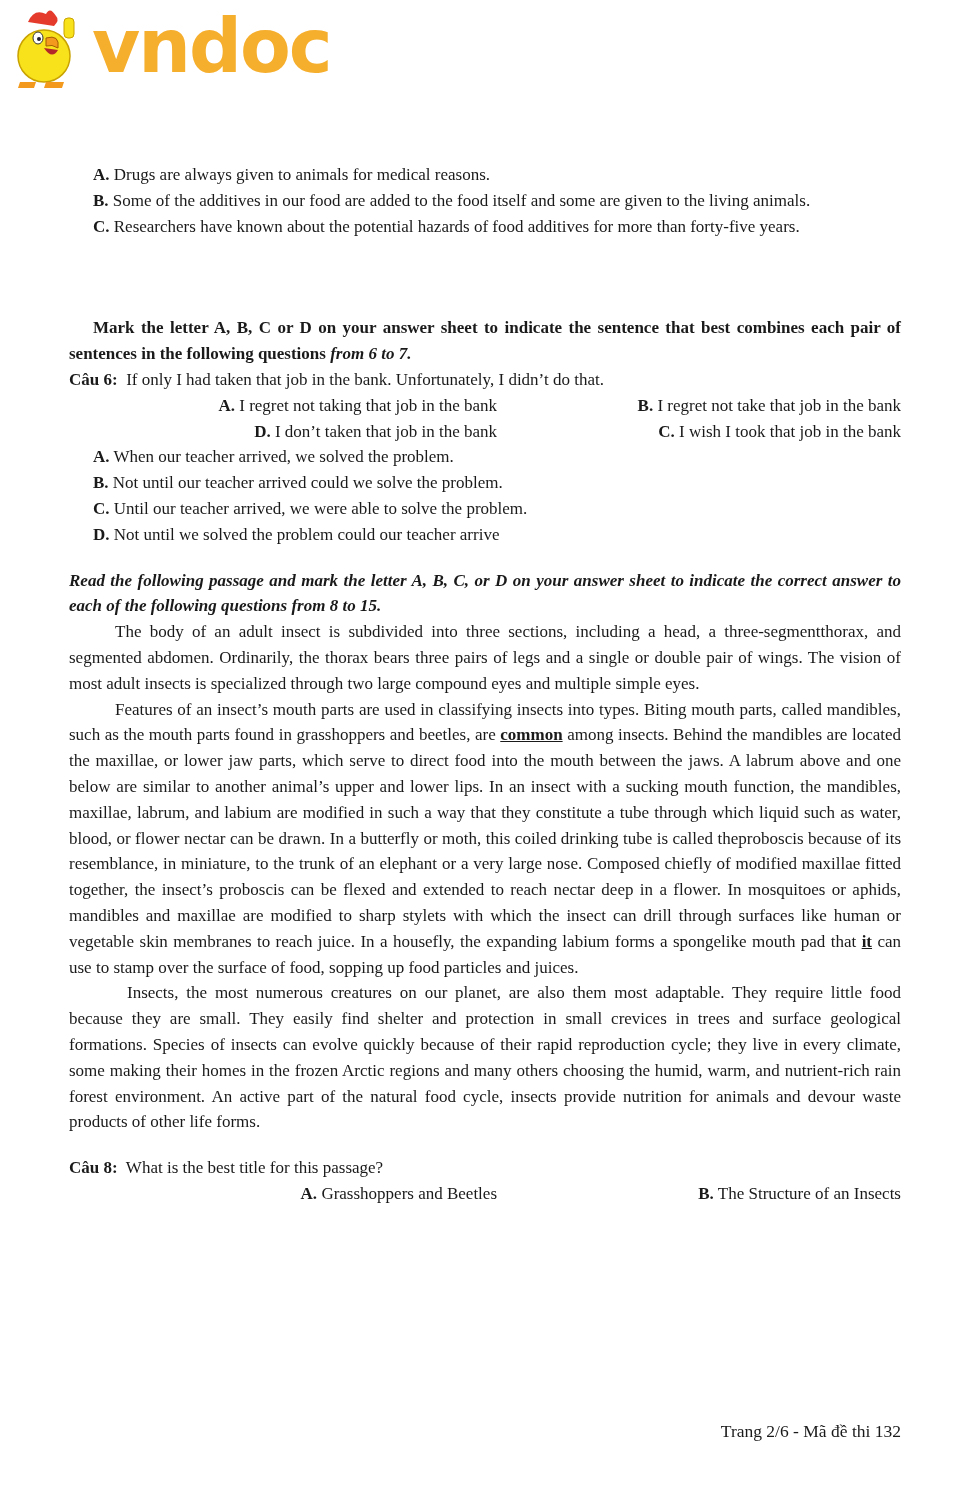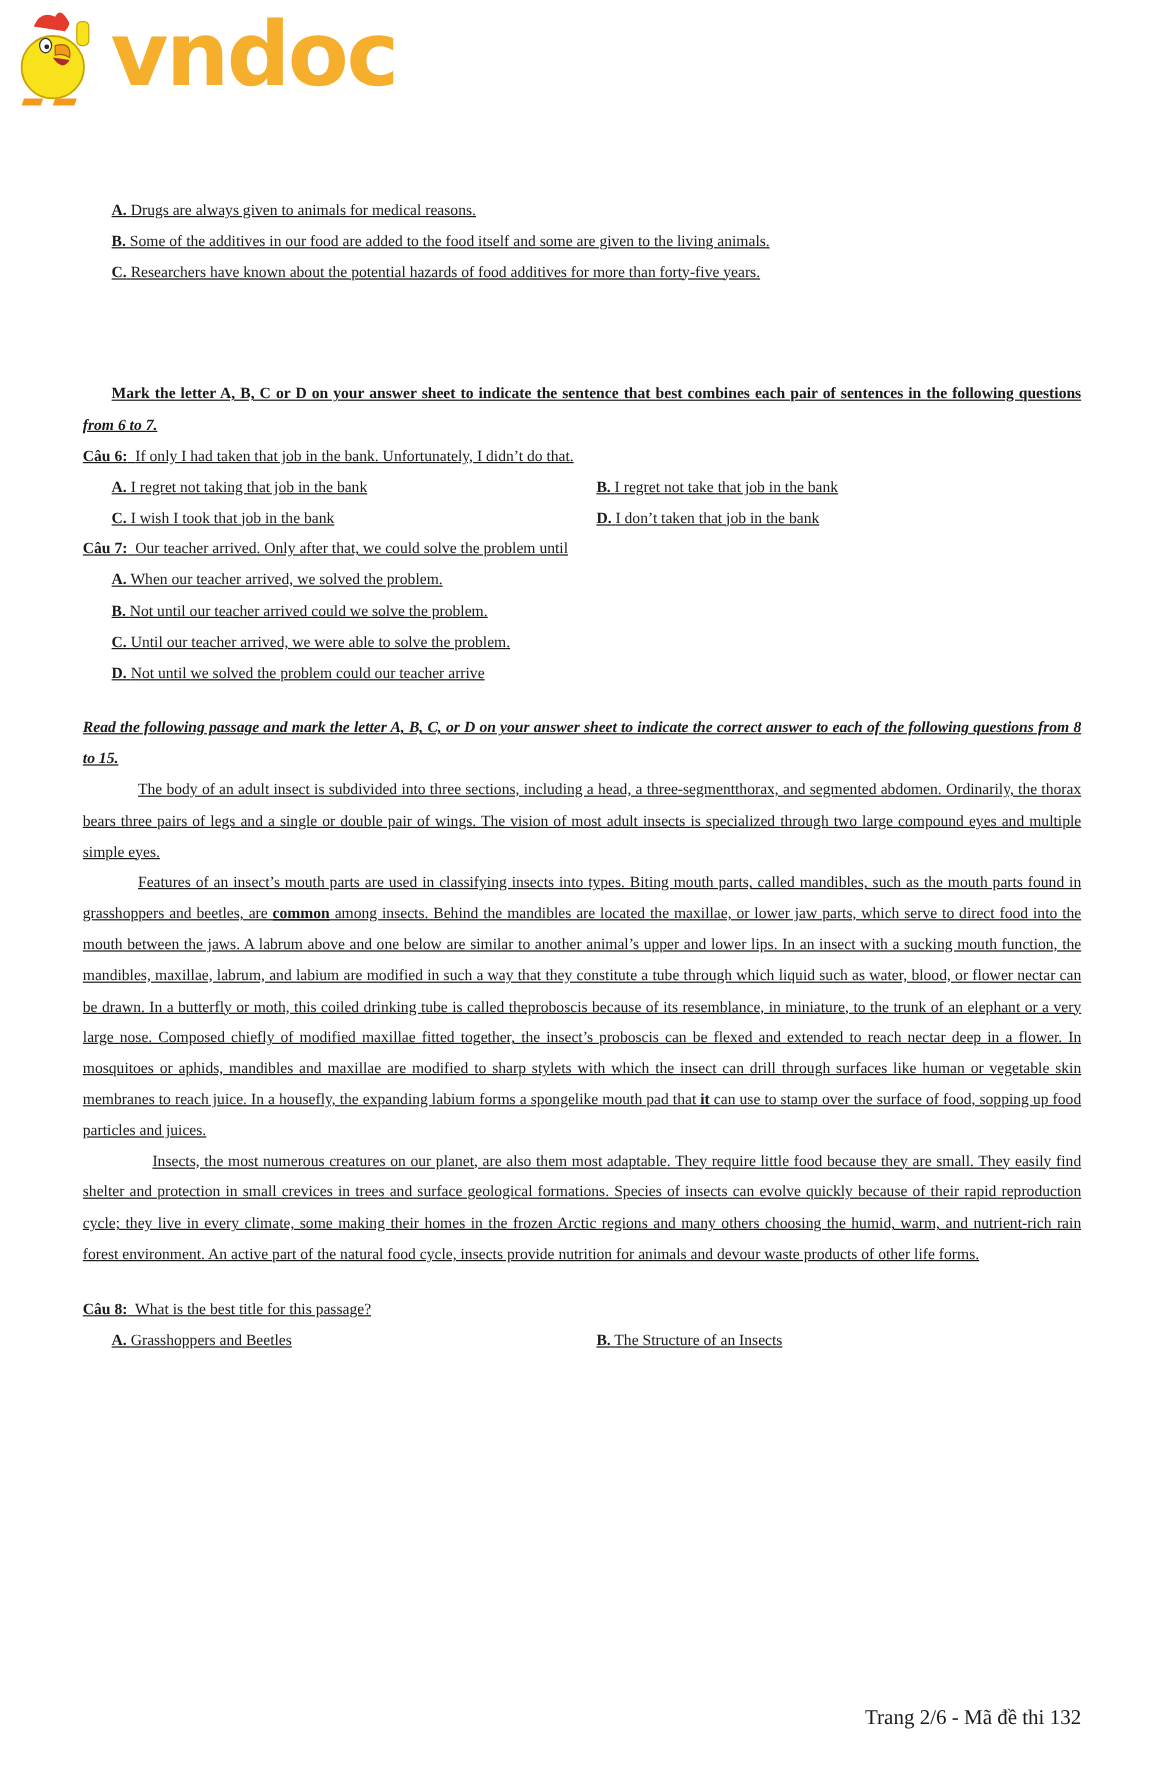--- a/index.html
+++ b/index.html
@@ -2,28 +2,28 @@
 <html><head>
 <meta charset="utf-8">
 <style>
   html, body { margin:0; padding:0; background:#ffffff; }
   body { width:970px; height:1490px; position:relative; overflow:hidden;
          font-family:"Liberation Serif","DejaVu Serif",serif; color:#1a1a1a; }
   .logo { position:absolute; left:6px; top:4px; height:86px; width:330px; }
   .logo-mascot { position:absolute; left:0; top:0; width:82px; height:86px; }
   .logo-text { position:absolute; left:86px; top:-6px; font-family:"DejaVu Sans",sans-serif;
                font-weight:bold; font-size:74px; letter-spacing:-2px; color:#f6ae2d; line-height:96px; }
-  .page { position:absolute; left:69px; top:162px; width:832px; font-size:13px; line-height:25.8px;text-decoration:underline; }
+  .page { position:absolute; left:69px; top:162px; width:832px; font-size:17px; line-height:25.8px; }
   .ind { padding-left:24px; }
   .line { white-space:nowrap; }
   .b { font-weight:bold; }
   .i { font-style:italic; }
   .just { text-align:justify; }
   .para { text-align:justify; text-indent:46px; }
-  .two { display:flex; }
+  .two { display:flex;text-align:right; }
   .two > div { width:419px; }
   .u { font-weight:bold; text-decoration:underline; }
   .gap1 { height:76px; }
   .gap3 { height:20px; }
   .footer { position:absolute; right:69px; top:1421px; font-size:17.5px; }
 </style>
 </head>
 <body>
 
 <div class="logo">
@@ -53,27 +53,26 @@
 
   <div class="just" style="text-indent:24px;"><span class="b">Mark the letter A, B, C or D on your answer sheet to indicate the sentence that best combines each pair of sentences in the following questions </span><span class="b i">from 6  to 7.</span></div>
 
   <div>
     <div class="line"><span class="b">Câu 6:</span>&nbsp; <span>If only I had taken that job in the bank. Unfortunately, I didn’t do that.</span></div>
     <div class="two ind">
       <div><span class="b">A.</span> <span>I regret not taking that job in the bank</span></div>
       <div><span class="b">B.</span> <span>I regret not take that job in the bank</span></div>
     </div>
     <div class="two ind">
+      <div><span class="b">D.</span> <span>I don’t taken that job in the bank</span></div>
       <div><span class="b">C.</span> <span>I wish I took that job in the bank</span></div>
-      <div><span class="b">D.</span> <span>I don’t taken that job in the bank</span></div>
     </div>
   </div>
 
   <div>
-    <div class="line"><span class="b">Câu 7:</span>&nbsp; <span>Our teacher arrived. Only after that, we could solve the problem until</span></div>
     <div class="ind"><span class="b">A.</span> <span>When our teacher arrived, we solved the problem.</span></div>
     <div class="ind"><span class="b">B.</span> <span>Not until our teacher arrived could we solve the problem.</span></div>
     <div class="ind"><span class="b">C.</span> <span>Until our teacher arrived, we were able to solve the problem.</span></div>
     <div class="ind"><span class="b">D.</span> <span>Not until we solved the problem could our teacher arrive</span></div>
   </div>
 
   <div class="gap3"></div>
 
   <div class="just b i">Read the following passage and mark the letter A, B, C, or D on your answer sheet to indicate the correct answer to each of the following questions from 8 to 15.</div>
 

